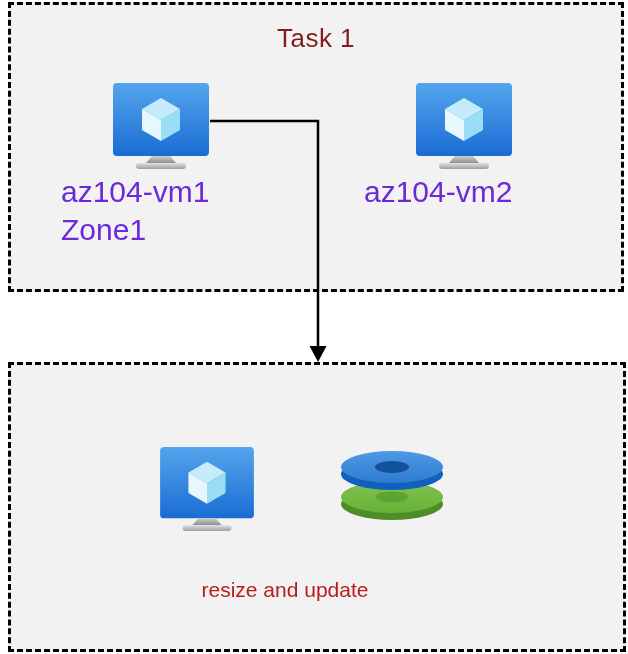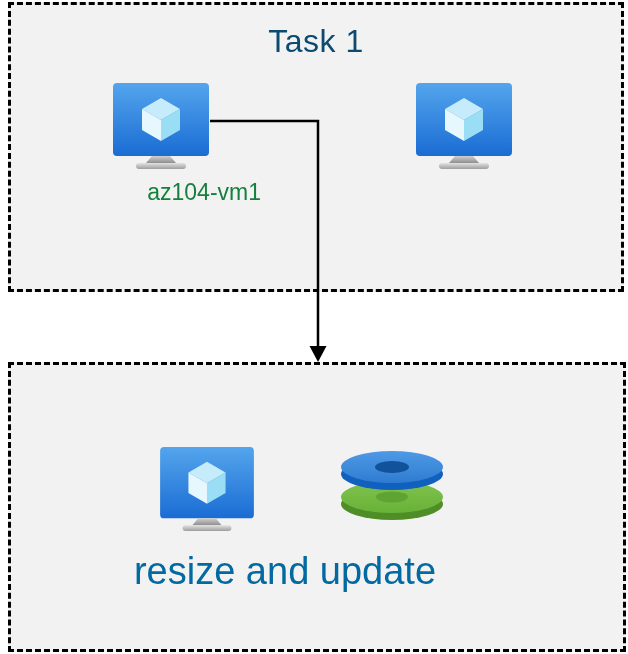--- a/index.html
+++ b/index.html
@@ -18,39 +18,40 @@
     border: 3px dashed #000000;
   }
   #task1-box { left: 8px; top: 2px; width: 616px; height: 290px; }
   #task2-box { left: 8px; top: 362px; width: 618px; height: 290px; }
   .task-title {
     position: absolute;
     top: 18px;
     left: 0;
     width: 100%;
     text-align: center;
-    font-size: 32px;
+    font-size: 26px;
     font-weight: 400;
-    color: #0c4a6e;
+    color: #7f1d1d;
     letter-spacing: 0.5px;
   }
   .icon-abs { position: absolute; }
   .vm-label {
     position: absolute;
-    text-align: right;
-    font-size: 23px;
-    color: #15803d;
+    text-align: left;
+    font-size: 30px;
+    color: #6d28d9;
     line-height: 38px;
   }
   .caption {
     position: absolute;
     text-align: center;
-    font-size: 38px;
-    color: #0369a1;
+    font-size: 21px;
+    color: #b91c1c;
     line-height: 40px;
+    margin-top: 19px;
   }
   #connector-svg {
     position: absolute;
     left: 0; top: 0;
     width: 628px; height: 654px;
     pointer-events: none;
   }
 </style>
 </head>
 <body>
@@ -99,26 +100,28 @@
 <div id="canvas">
 
   <div id="task1-box" class="task-box">
     <div class="task-title">Task 1</div>
 
     <svg class="icon-abs" style="left:102px; top:78px;" width="96" height="86" viewBox="0 0 96 86">
       <use href="#vm-icon-def"></use>
     </svg>
     <div class="vm-label" style="left:50px; top:168px; width:200px;">
       <div>az104-vm1</div>
+      <div>Zone1</div>
     </div>
 
     <svg class="icon-abs" style="left:405px; top:78px;" width="96" height="86" viewBox="0 0 96 86">
       <use href="#vm-icon-def"></use>
     </svg>
     <div class="vm-label" style="left:353px; top:168px; width:200px;">
+      <div>az104-vm2</div>
     </div>
   </div>
 
   <div id="task2-box" class="task-box">
 
     <svg class="icon-abs" style="left:149px; top:82px;" width="94" height="84" viewBox="0 0 96 86">
       <use href="#vm-icon-def"></use>
     </svg>
 
     <svg class="icon-abs" style="left:329px; top:77px;" width="104" height="82" viewBox="0 0 104 82">

